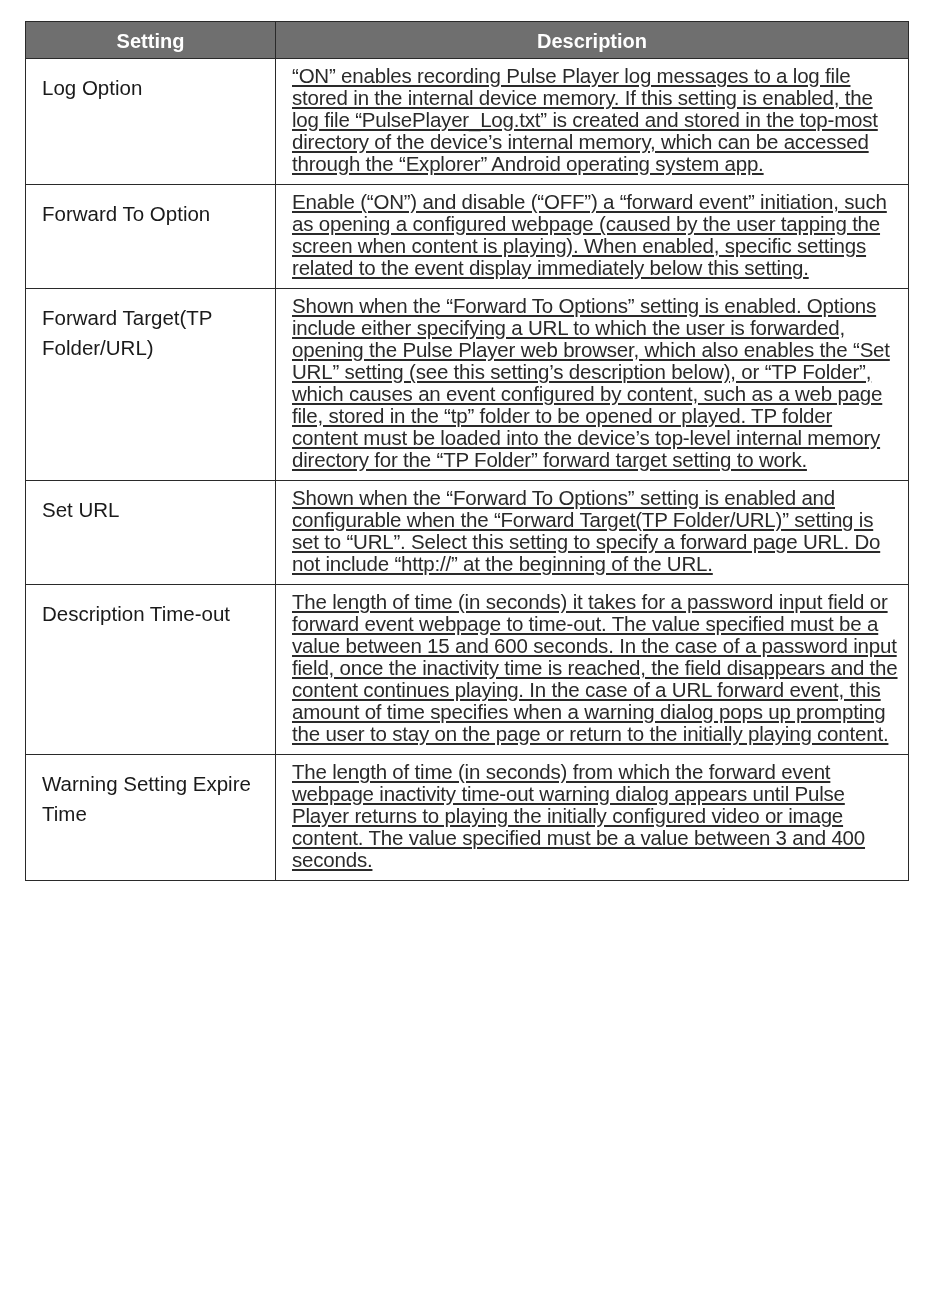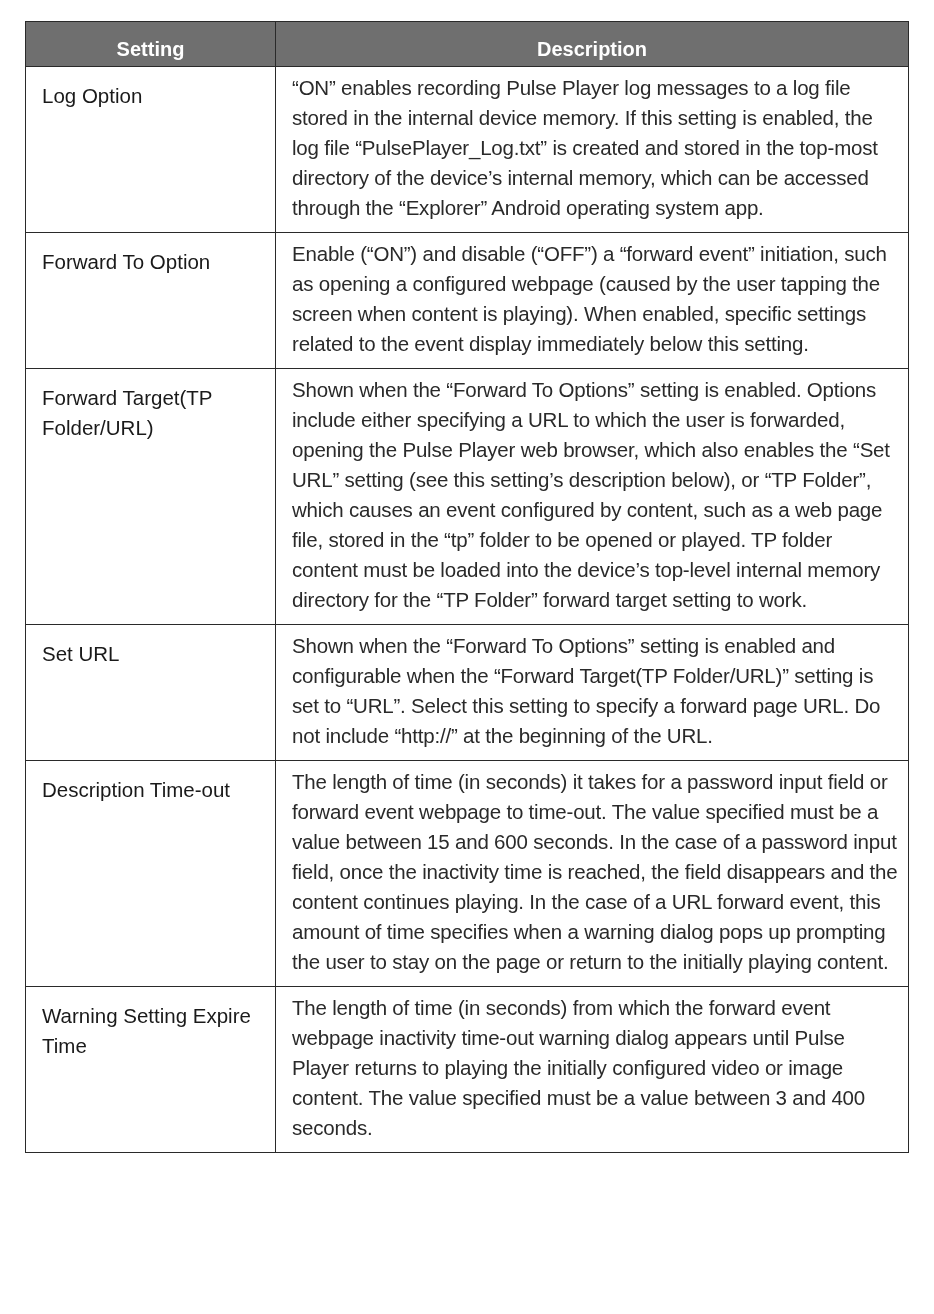--- a/index.html
+++ b/index.html
@@ -6,30 +6,30 @@
   body { width: 934px; height: 1314px; position: relative; overflow: hidden; }
   .tbl {
     position: absolute; left: 25px; top: 21px; width: 884px;
     border-collapse: collapse; table-layout: fixed;
     font-family: "Liberation Sans", "DejaVu Sans", sans-serif;
     color: #1f1f1f;
   }
   .tbl th, .tbl td { border: 1.5px solid #2a2a2a; vertical-align: top; }
   .tbl th {
     background: #6f6f6f; color: #ffffff; font-weight: bold;
-    font-size: 20px; height: 32px; padding: 12px 0 0 0; text-align: center;
+    font-size: 20px; height: 32px; padding: 4px 0 0 0; text-align: center;
     line-height: 30px;
   }
   .tbl td.setting {
     font-size: 20.5px; line-height: 30px; padding: 14px 14px 9px 16px;
     color: #1a1a1a;
   }
   .tbl td.desc {
-    font-size: 20.5px; line-height: 30px; padding: 6px 6px 9px 16px;
-    color: #2a2a2a; letter-spacing: -0.2px;
+    font-size: 20.5px; line-height: 22px; padding: 6px 6px 9px 16px;
+    color: #2a2a2a; letter-spacing: -0.2px; text-decoration: underline;
   }
   .col1 { width: 250px; }
 </style>
 </head>
 <body>
 
 <table class="tbl">
   <colgroup>
       <col class="col1">
       <col>

